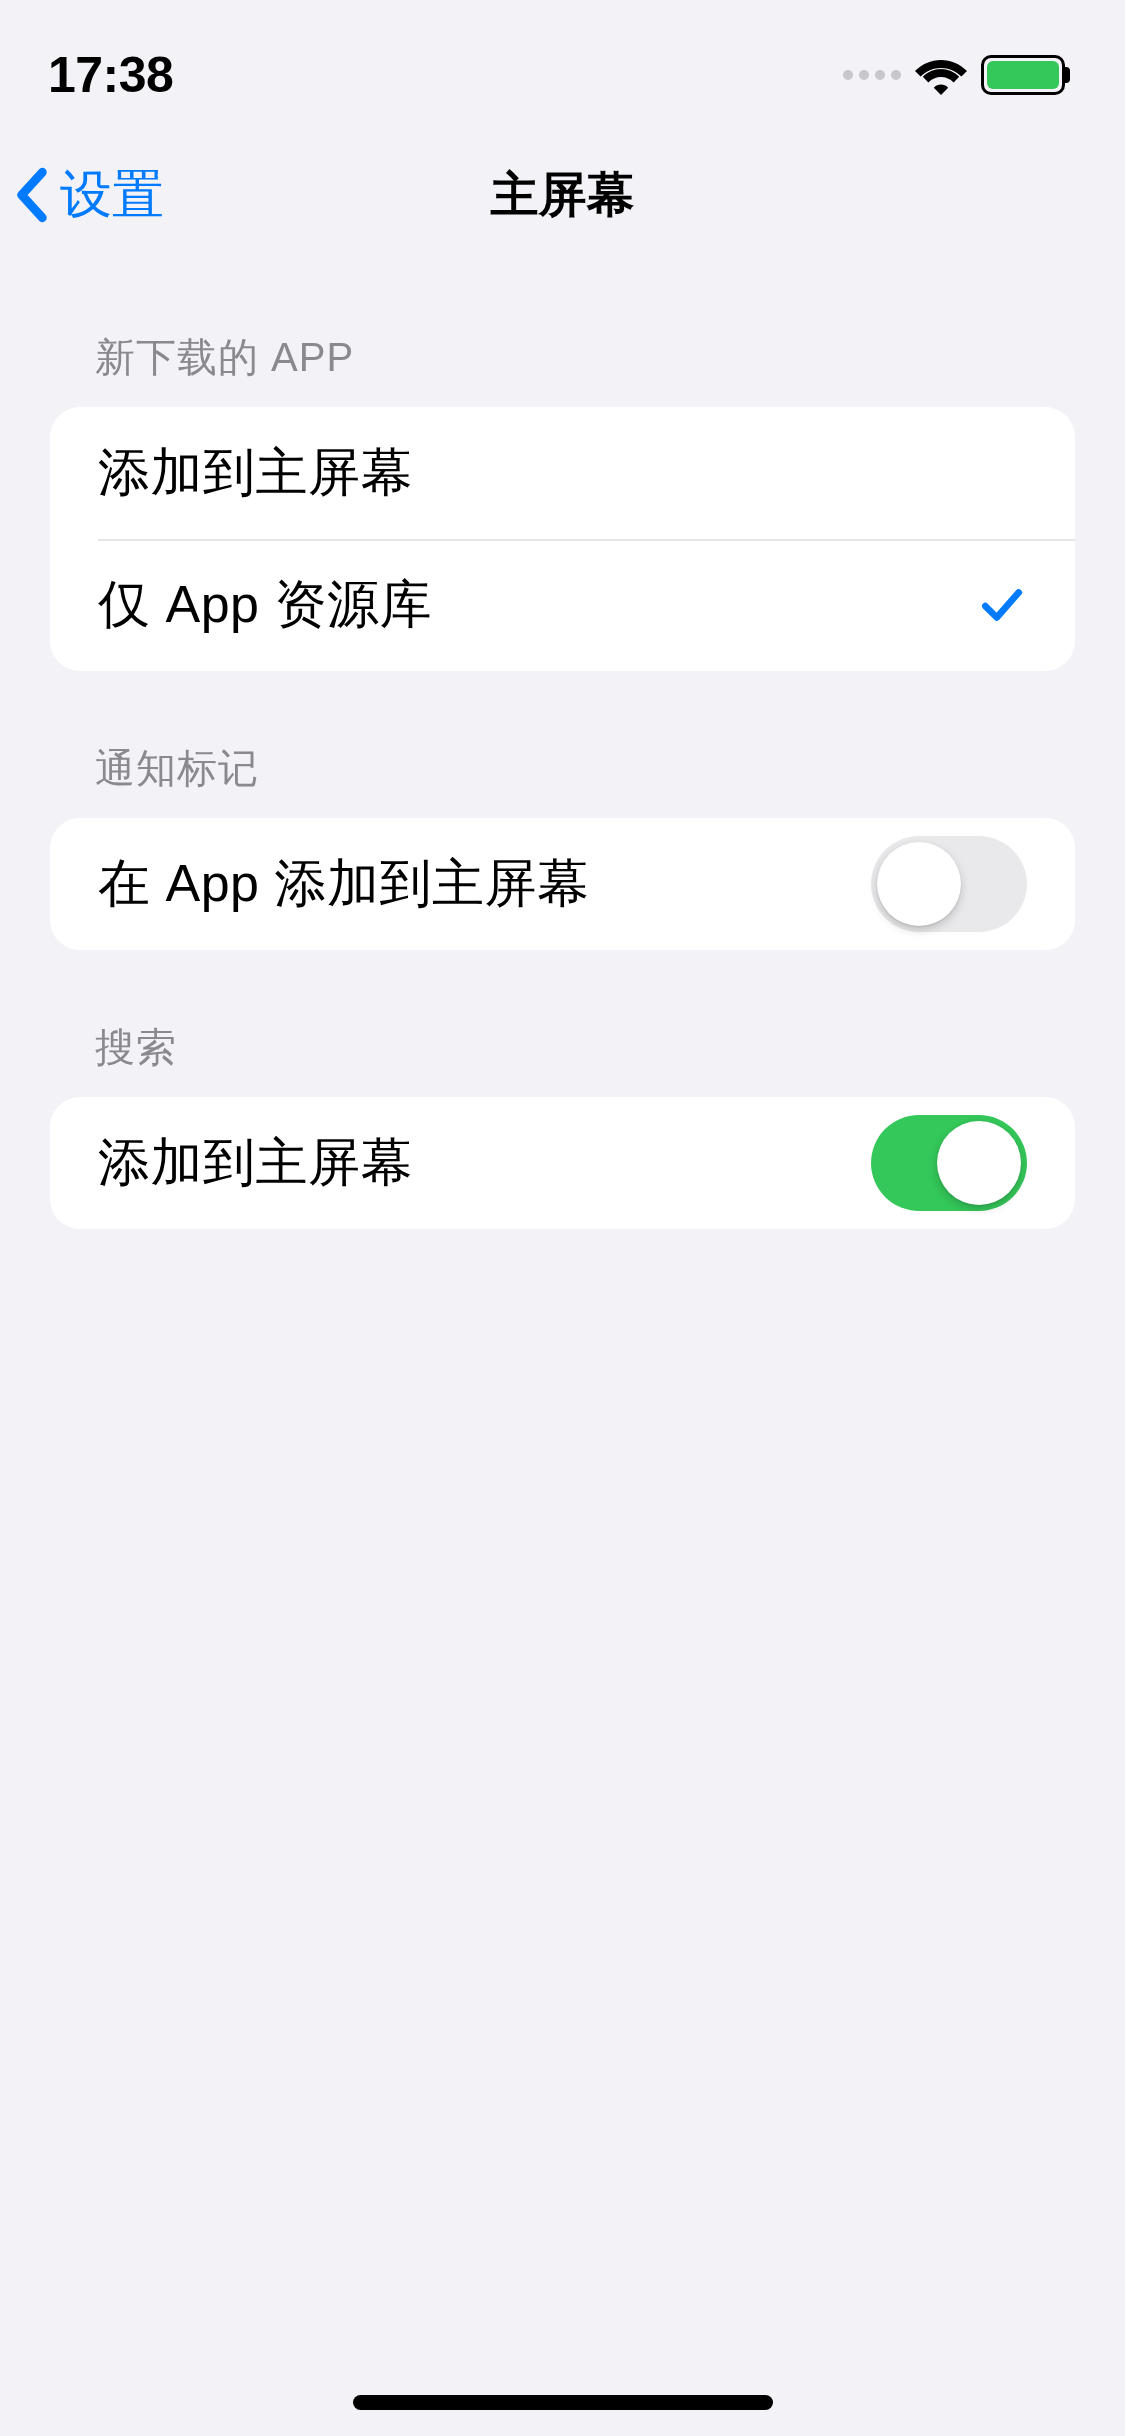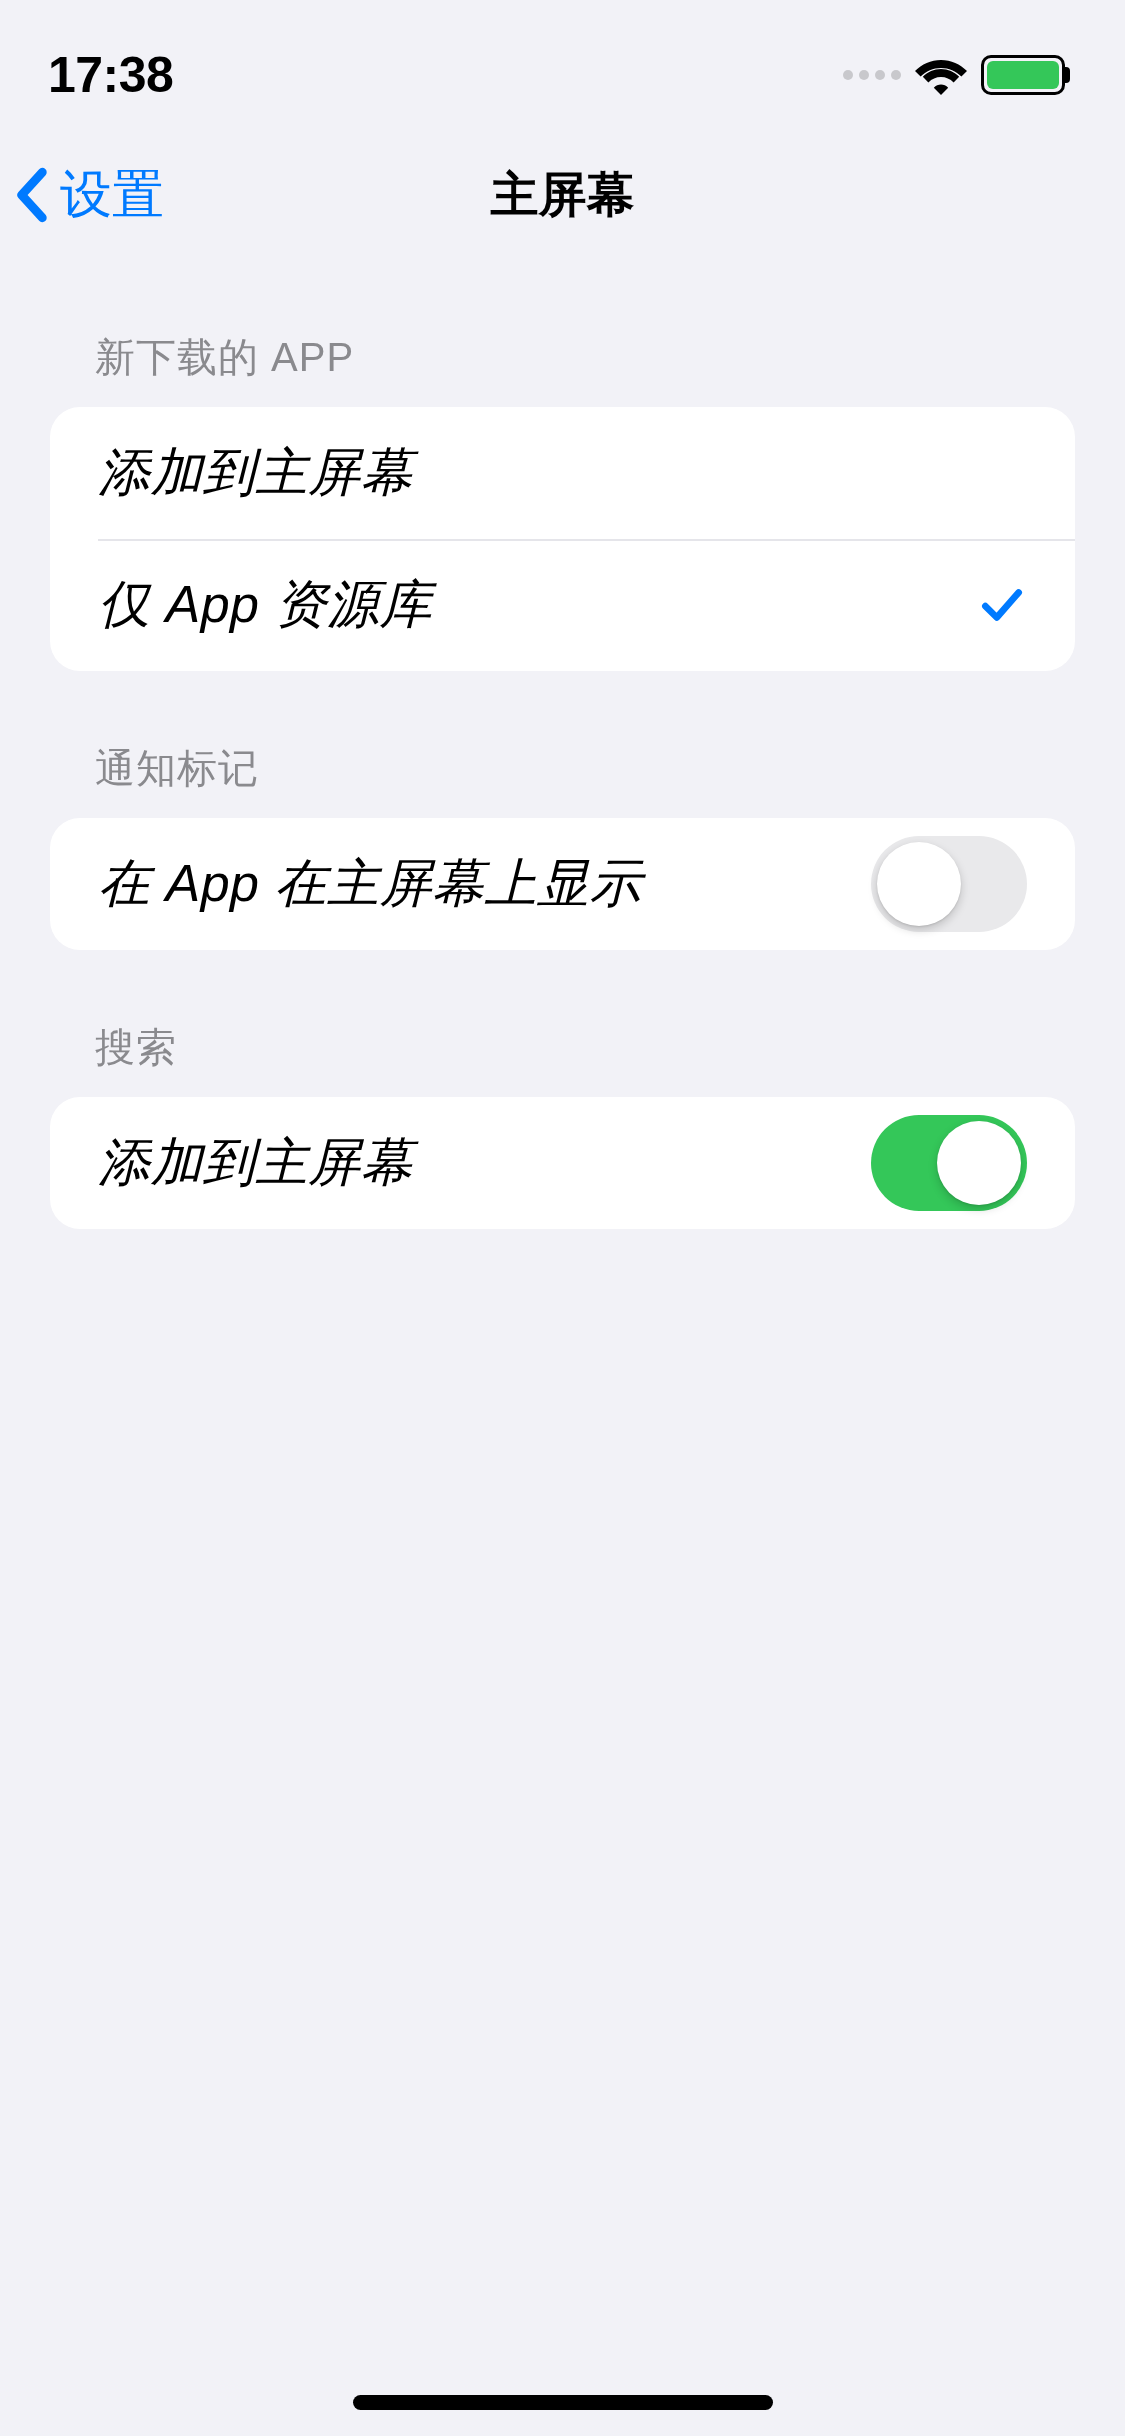--- a/index.html
+++ b/index.html
@@ -126,21 +126,20 @@
       border-radius: 30px;
       overflow: hidden;
     }
     .row {
       display: flex;
       align-items: center;
       justify-content: space-between;
       min-height: 132px;
       padding: 0 48px;
       position: relative;
-      font-style: italic;
     }
     .row + .row::before {
       content: "";
       position: absolute;
       top: 0;
       left: 48px;
       right: 0;
       height: 1.5px;
       background: #e5e5ea;
     }
@@ -244,21 +243,21 @@
         </svg>
       </span>
     </div>
   </div>
 </div>
 
 <div class="section">
   <div class="section-header">通知标记</div>
   <div class="section-group">
     <div class="row">
-      <span class="row-label">在 App 在主屏幕上显示</span>
+      <span class="row-label">在 App 添加到主屏幕</span>
       <div class="switch off">
         <div class="switch-knob"></div>
       </div>
     </div>
   </div>
 </div>
 
 <div class="section">
   <div class="section-header">搜索</div>
   <div class="section-group">

